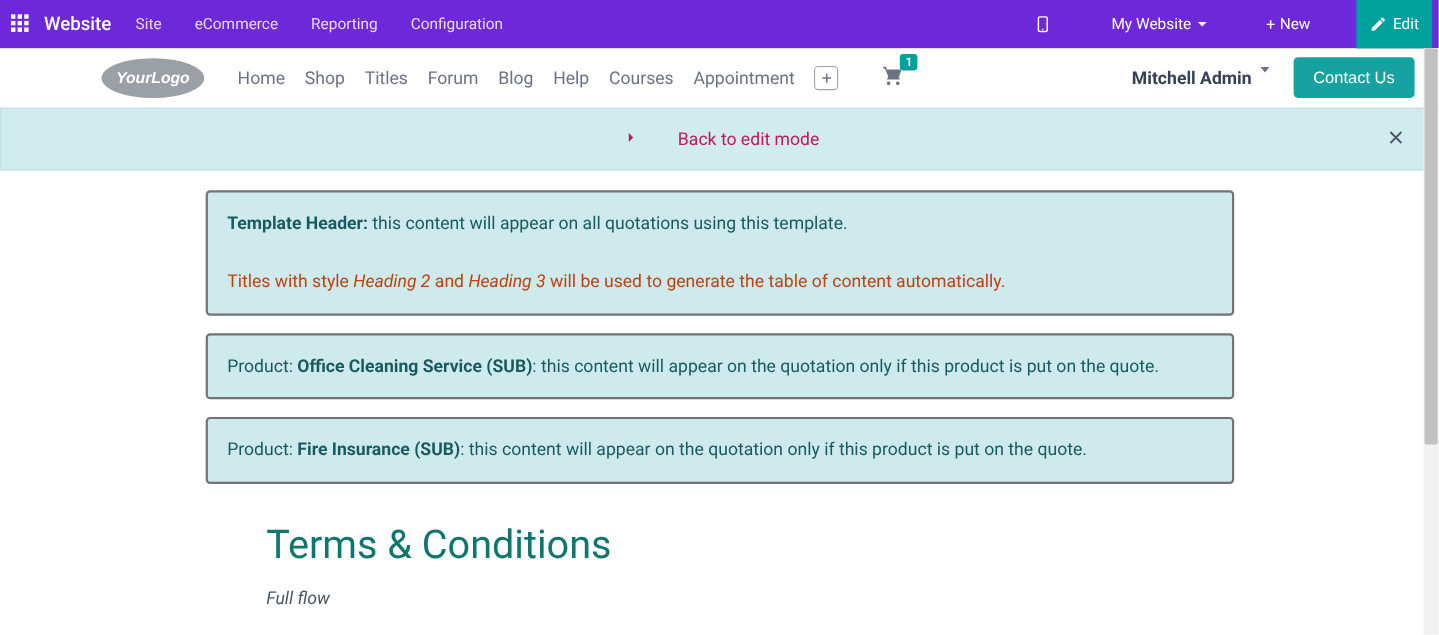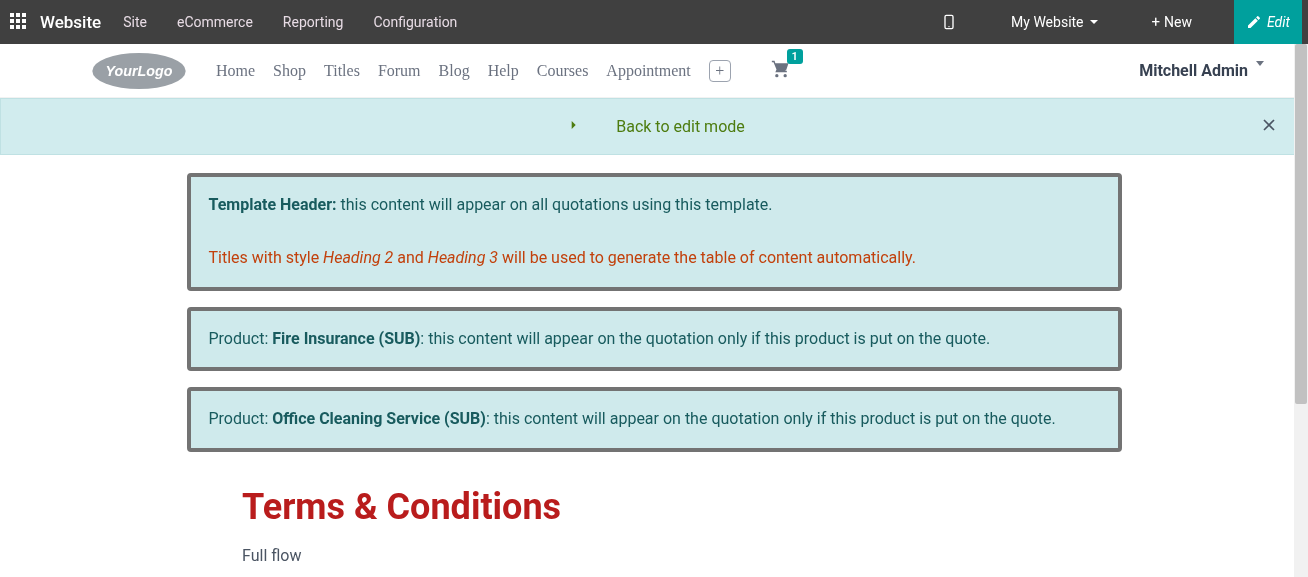--- a/index.html
+++ b/index.html
@@ -1,58 +1,58 @@
 <!DOCTYPE html>
 <html><head>
 <meta charset="utf-8">
 <style>
 * { box-sizing: border-box; margin: 0; padding: 0; }
 body { font-family: -apple-system, BlinkMacSystemFont, "Segoe UI", Roboto, "Helvetica Neue", Arial, sans-serif; font-size: 14px; color: #374151; width: 1308px; height: 577px; overflow: hidden; position: relative; }
 
 
-.topbar { background: #404040; height: 44px; display: flex; align-items: center; color: #fff; padding: 0 6px 0 10px; }
+.topbar { background: #6d28d9; height: 44px; display: flex; align-items: center; color: #fff; padding: 0 6px 0 10px; }
 .topbar .apps-icon { width: 18px; height: 18px; display: grid; grid-template-columns: repeat(3, 4px); grid-template-rows: repeat(3, 4px); gap: 2px; margin-right: 12px; cursor: pointer; }
 .topbar .apps-icon span { background: #fff; width: 4px; height: 4px; }
 .topbar .brand { font-size: 17px; font-weight: 500; margin-right: 22px; }
 .topbar .menu { display: flex; gap: 30px; }
 .topbar .menu a { color: #e8dce5; text-decoration: none; font-size: 14px; }
 .topbar .spacer { flex: 1; }
 .topbar .right { display: flex; align-items: center; gap: 30px; }
 .topbar .right-item { display: flex; align-items: center; padding: 0 12px; height: 44px; cursor: pointer; color: #fff; font-size: 14px; }
-.topbar .edit-btn { background: #00A09D; font-style: italic; }
+.topbar .edit-btn { background: #00A09D; }
 .caret-down::after { content: ""; display: inline-block; margin-left: 6px; border-top: 4px solid #fff; border-left: 4px solid transparent; border-right: 4px solid transparent; }
 
 
 .navbar { background: #fff; height: 54px; display: flex; align-items: center; padding: 0 22px 0 90px; border-bottom: 1px solid rgba(0,0,0,0.05); }
 .logo-oval { position: relative; width: 98px; height: 40px; margin-right: 28px; }
 .logo-oval svg { width: 100%; height: 100%; }
-.nav-links { display: flex; align-items: center; gap: 18px; font-family: Liberation Serif, serif; }
+.nav-links { display: flex; align-items: center; gap: 18px; }
 .nav-links a { color: #6b7280; text-decoration: none; font-size: 16px; }
 .plus-chip { width: 22px; height: 22px; border: 1px solid #9ca3af; border-radius: 4px; display: flex; align-items: center; justify-content: center; color: #6b7280; cursor: pointer; font-size: 16px; }
 .cart { position: relative; margin-left: 40px; color: #6b7280; cursor: pointer; }
 .cart-badge { position: absolute; top: -10px; right: -12px; background: #00A09D; color: #fff; font-size: 11px; font-weight: 600; padding: 1px 5px; border-radius: 3px; }
 .navbar .spacer { flex: 1; }
 .user-name { font-weight: 700; font-size: 16px; color: #374151; margin-right: 22px; cursor: pointer; display: flex; align-items: flex-start; }
 .user-name::after { content: ""; display: inline-block; margin-left: 8px; border-top: 5px solid #6b7280; border-left: 4px solid transparent; border-right: 4px solid transparent; }
 .contact-btn { background: #17a2a2; color: #fff; border: none; padding: 10px 18px; border-radius: 4px; font-size: 15px; cursor: pointer; }
 
 
 .preview-banner { background: #d1ecee; color: #0c5b5b; display: flex; align-items: center; justify-content: center; padding: 18px 22px; position: relative; font-size: 16px; border: 1px solid #bfe1e3; margin: 0 6px 0 0; }
-.preview-banner .link { color: #4d7c0f; cursor: pointer; margin-left: 6px; display: inline-flex; align-items: flex-start; gap: 31px; }
+.preview-banner .link { color: #be185d; cursor: pointer; margin-left: 6px; display: inline-flex; align-items: flex-start; gap: 31px; }
 .preview-banner .close { position: absolute; right: 22px; top: 50%; transform: translateY(-50%); cursor: pointer; color: #4b5563; }
 .preview-banner .close svg { width: 20px; height: 20px; }
 
 
 .content { padding: 18px 0 0 0; width: 100%; display: flex; flex-direction: column; align-items: center; }
-.info-box { background: #cfeaec; border: 4px solid #737373; border-radius: 4px; width: 935px; padding: 16px 18px; margin-bottom: 16px; color: #185b5e; font-size: 16px; line-height: 1.55; }
+.info-box { background: #cfeaec; border: 2px solid #737373; border-radius: 4px; width: 935px; padding: 16px 18px; margin-bottom: 16px; color: #185b5e; font-size: 16px; line-height: 1.55; }
 .info-box strong { font-weight: 700; }
 .info-box .sub { color: #c2410c; margin-top: 28px; }
 .info-box .italic { font-style: italic; }
-.section-title { width: 824px; font-size: 36px; font-weight: 700; color: #b91c1c; margin-top: 18px; margin-bottom: 18px; }
-.body-text { width: 824px; font-size: 16px; color: #4b5563; }
+.section-title { width: 824px; font-size: 36px; font-weight: 400; color: #0f766e; margin-top: 18px; margin-bottom: 18px; }
+.body-text { width: 824px; font-size: 16px; color: #4b5563; font-style: italic; }
 
 
 .scrollbar-track { position: absolute; right: 0; top: 44px; width: 14px; height: 533px; background: #f1f1f1; }
 .scrollbar-thumb { position: absolute; right: 1px; top: 44px; width: 12px; height: 360px; background: #c1c1c1; border-radius: 2px; }
 
 .icon-svg { width: 16px; height: 16px; fill: currentColor; }
 .arrow-right { display: inline-block; margin: 0 4px 0 2px; }
 .plus-white { font-size: 15px; margin-right: 4px; }
 .pencil { margin-right: 5px; }
 </style>
@@ -123,20 +123,21 @@
   <div class="cart">
     <svg class="icon-svg" style="width:20px;height:20px" viewBox="0 0 24 24">
         <path d="M7 18a2 2 0 1 0 0 4 2 2 0 0 0 0-4zm10 0a2 2 0 1 0 0 4 2 2 0 0 0 0-4zM7.2 14h9.4a2 2 0 0 0 1.9-1.4L21 5H5.2L4.3 2H1v2h2l3.6 8.6L5.2 16H19v-2H7.2z"></path>
       </svg>
     <span class="cart-badge">1</span>
   </div>
   <div class="spacer"></div>
   <div class="user-name">
     <span>Mitchell Admin</span>
   </div>
+  <button class="contact-btn">Contact Us</button>
 </div>
 
 <div class="preview-banner">
   <span class="link">
     <svg class="icon-svg arrow-right" viewBox="0 0 24 24">
         <path d="M10 6l6 6-6 6V6z"></path>
       </svg>
     <span>Back to edit mode</span>
   </span>
   <span class="close">
@@ -151,25 +152,25 @@
   <div class="info-box">
     <div>
       <strong>Template Header:</strong><span> this content will appear on all quotations using this template.</span>
     </div>
     <div class="sub">
       <span>Titles with style </span><span class="italic">Heading 2</span><span> and </span><span class="italic">Heading 3</span><span> will be used to generate the table of content automatically.</span>
     </div>
   </div>
 
   <div class="info-box">
-    <span>Product: </span><strong>Fire Insurance (SUB)</strong><span>: this content will appear on the quotation only if this product is put on the quote.</span>
+    <span>Product: </span><strong>Office Cleaning Service (SUB)</strong><span>: this content will appear on the quotation only if this product is put on the quote.</span>
   </div>
 
   <div class="info-box">
-    <span>Product: </span><strong>Office Cleaning Service (SUB)</strong><span>: this content will appear on the quotation only if this product is put on the quote.</span>
+    <span>Product: </span><strong>Fire Insurance (SUB)</strong><span>: this content will appear on the quotation only if this product is put on the quote.</span>
   </div>
 
   <h1 class="section-title">Terms &amp; Conditions</h1>
   <div class="body-text">Full flow</div>
 </div>
 
 <div class="scrollbar-track"></div>
 <div class="scrollbar-thumb"></div>
 
 </body></html>

